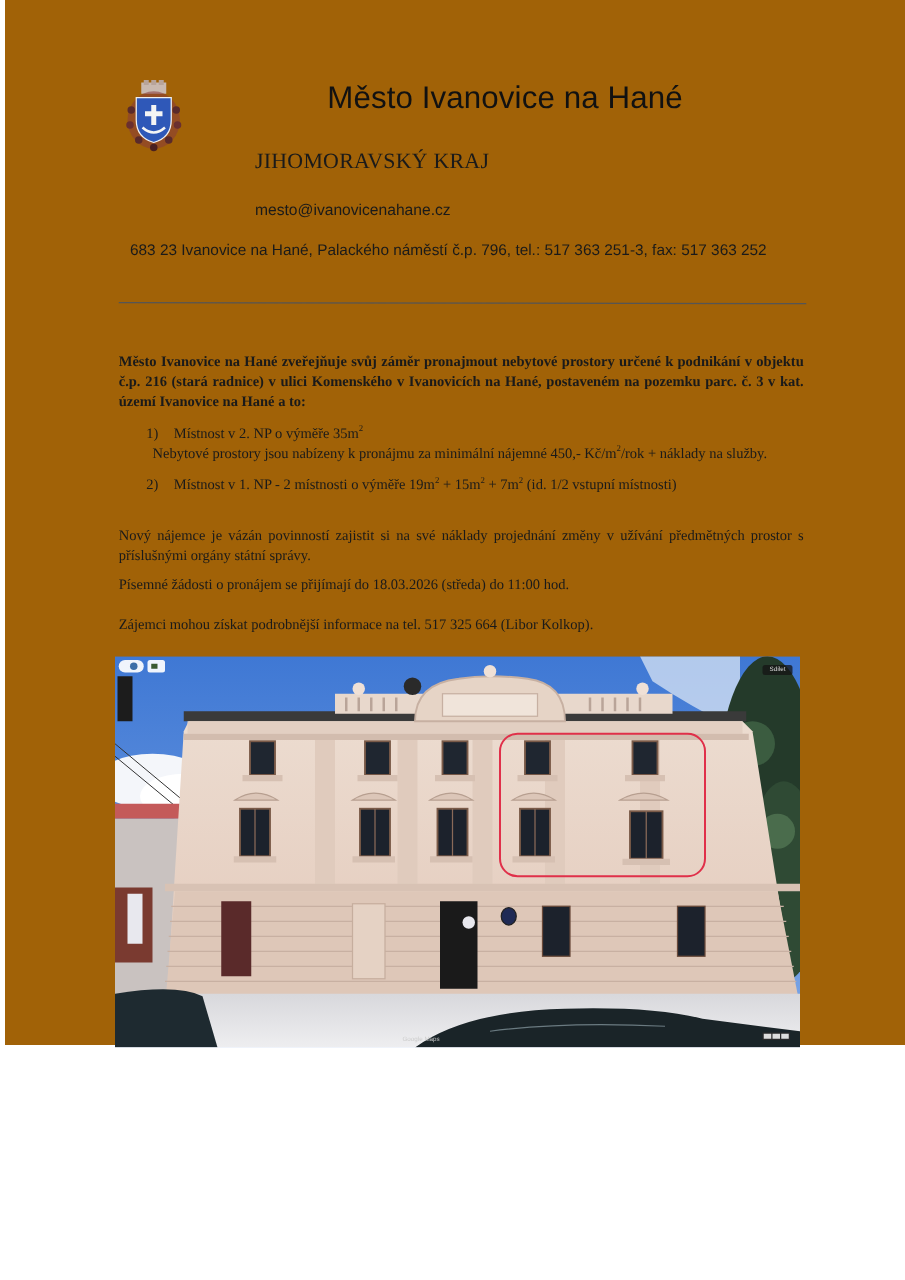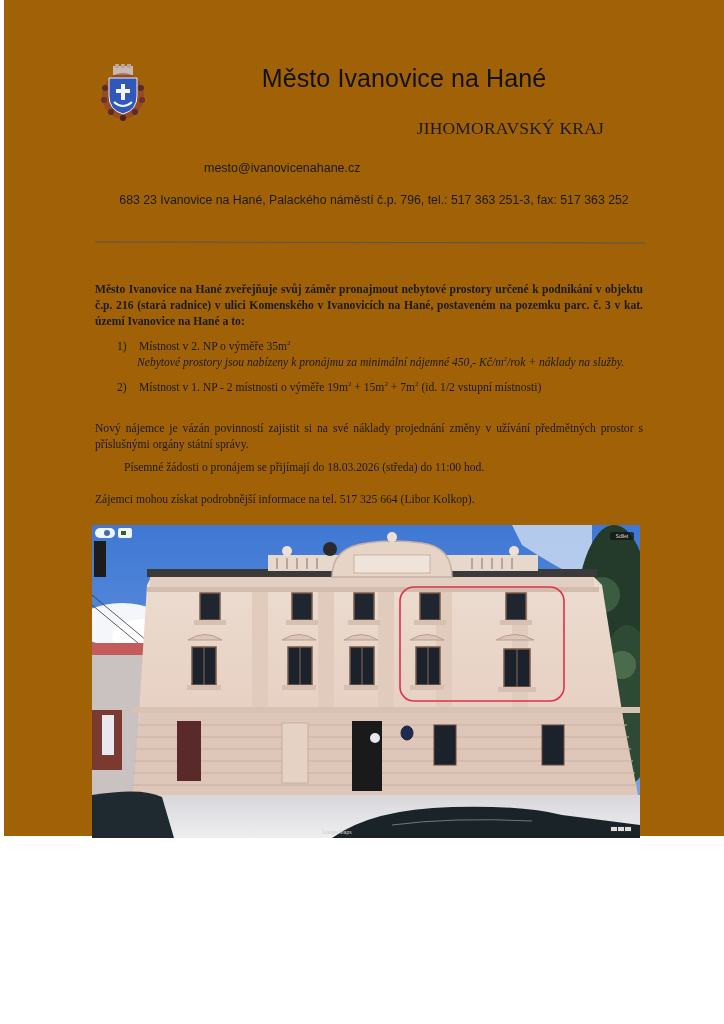--- a/index.html
+++ b/index.html
@@ -7,51 +7,51 @@
   .page { position: absolute; left: 4px; top: 0; width: 724px; height: 836px; background: #a16207; }
 
   .crest { position: absolute; left: 95px; top: 64px; width: 48px; height: 58px; }
 
   .town-title {
     position: absolute; left: 200px; top: 64px; width: 400px; text-align: center;
     font-family: "Liberation Sans", "DejaVu Sans", sans-serif; font-size: 25px; color: #111;
     letter-spacing: 0.1px;
   }
   .region {
-    position: absolute; left: 200px; top: 118px; width: 400px; text-align: right;
+    position: absolute; left: 200px; top: 118px; width: 400px; text-align: left;
     font-family: "Liberation Serif", "DejaVu Serif", serif; font-size: 17.5px; color: #1a1a1a;
     letter-spacing: 0.2px;
   }
   .email {
     position: absolute; left: 200px; top: 161px; width: 400px; text-align: left;
     font-family: "Liberation Sans", "DejaVu Sans", sans-serif; font-size: 12.5px; color: #1a1a1a;
   }
   .address {
-    position: absolute; left: 100px; top: 193px; width: 540px; text-align: center;
+    position: absolute; left: 100px; top: 193px; width: 540px; 
     font-family: "Liberation Sans", "DejaVu Sans", sans-serif; font-size: 12.3px; color: #1a1a1a;
   }
   .rule {
     position: absolute; left: 91px; top: 242px; width: 550px; height: 1px; background: #555;
     transform: rotate(0.08deg);
   }
 
   .body-text {
     position: absolute; left: 91px; width: 548px;
     font-family: "Liberation Serif", "DejaVu Serif", serif; font-size: 11.6px; line-height: 16px; color: #1a1a1a;
     text-align: justify;
   }
   .p-intro { top: 282px; font-weight: bold; }
   .list-item { position: absolute; left: 113px; width: 530px;
     font-family: "Liberation Serif", "DejaVu Serif", serif; font-size: 11.6px; line-height: 16px; color: #1a1a1a; }
   .list-item .num { display: inline-block; width: 22px; }
-  .list-item .desc { font-style: italic; display: block; margin-left: 20px; white-space: nowrap; }
+  .list-item .desc { display: block; margin-left: 5px; white-space: nowrap; }
   .li1 { top: 339px; }
   .li2 { top: 380px; }
   .p-tenant { top: 421px; }
-  .p-deadline { top: 460px; margin-left: 29px; }
+  .p-deadline { top: 460px; }
   .p-contact { top: 492px; }
   sup { font-size: 7px; line-height: 0; vertical-align: 5px; }
 
   .photo { position: absolute; left: 88px; top: 525px; width: 548px; height: 313px; overflow: hidden; }
   .photo svg { display: block; }
   .sv-btn { position: absolute; background: rgba(255,255,255,0.92); border-radius: 8px; height: 10px; }
   .sv-back { left: 3px; top: 3px; width: 20px; }
   .sv-back .dot { position:absolute; left:9px; top:2px; width:6px; height:6px; border-radius:50%; background:#3c6ea8; }
   .sv-layer { left: 26px; top: 3px; width: 14px; border-radius: 2px; }
   .sv-layer .g { position:absolute; left:3px; top:3px; width:5px; height:4px; background:#3a5a30; }

